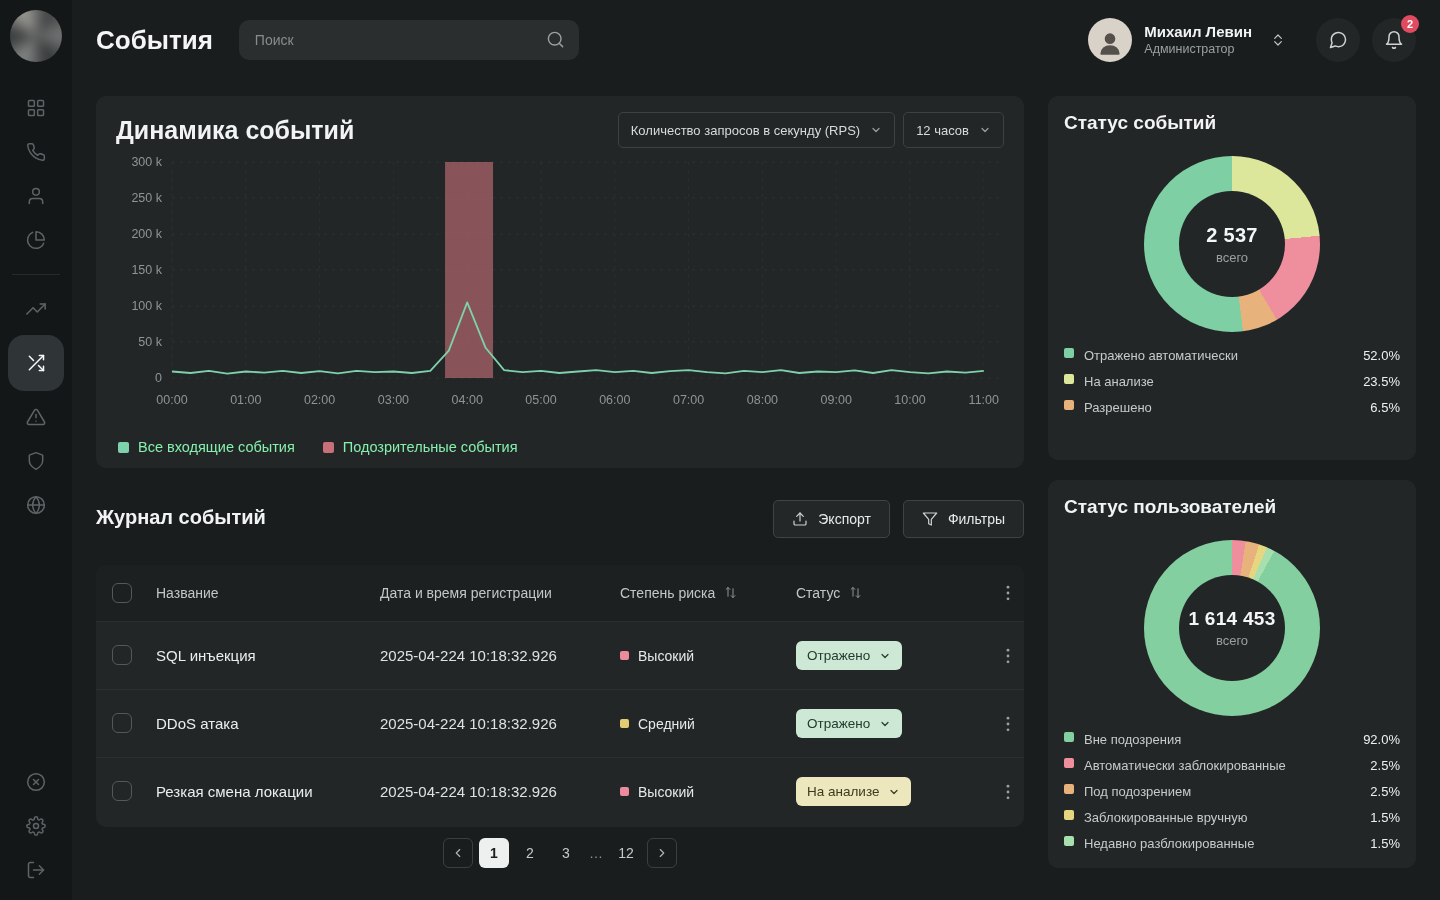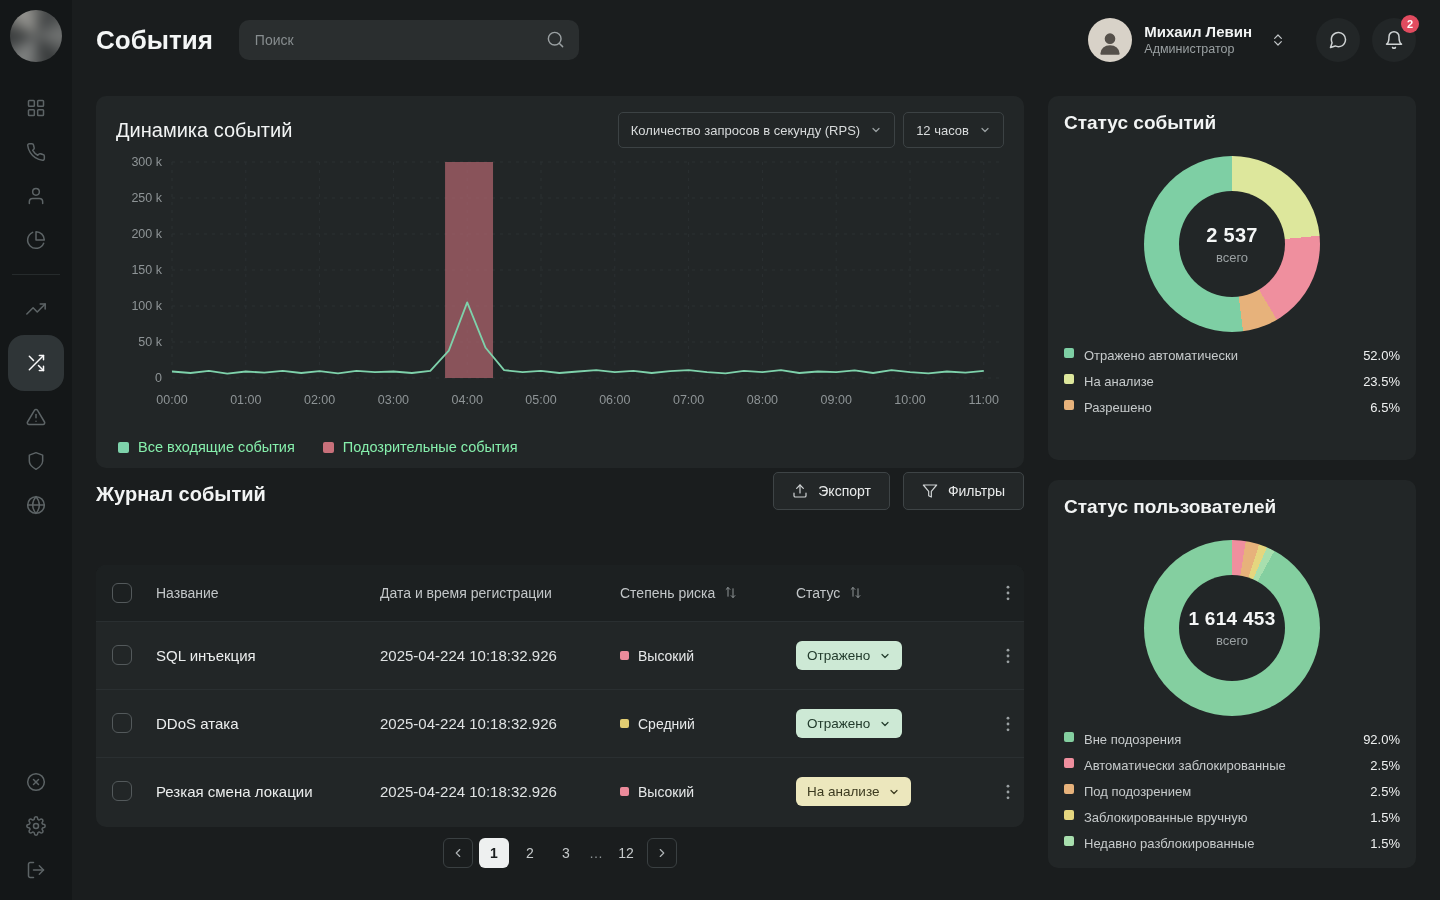--- a/index.html
+++ b/index.html
@@ -33,31 +33,31 @@
   .urole{font-size:12.5px;color:#9aa0a2}
   .unfold{margin:0 18px;color:#c3c7c9;width:16px;height:16px}
   .round-btn{width:44px;height:44px;border-radius:50%;background:#222627;display:flex;align-items:center;justify-content:center;color:#cfd3d4;position:relative;margin-left:12px;cursor:pointer;border:none}
   .round-btn svg{width:20px;height:20px}
   .badge{position:absolute;top:-3px;right:-3px;min-width:18px;height:18px;border-radius:9px;background:#e14b5f;color:#fff;font-size:11px;font-weight:700;display:flex;align-items:center;justify-content:center}
 
   
   .card{position:absolute;background:#222627;border-radius:10px}
   .chart-card{left:96px;top:96px;width:928px;height:372px}
   .chart-head{display:flex;align-items:center;padding:16px 20px 0 20px}
-  .card-title{font-size:20px;font-weight:400;color:#f2f4f4}
+  .card-title{font-size:25px;font-weight:700;color:#f2f4f4}
   .selects{margin-left:auto;display:flex;gap:8px}
   .select{height:34px;border:1px solid #3c4244;border-radius:5px;display:flex;align-items:center;padding:0 12px;font-size:13px;color:#d8dbdc;gap:10px;cursor:pointer;background:transparent}
   .select svg{width:12px;height:12px;color:#9aa0a2;stroke-width:2.4}
   #line-chart{position:absolute;left:14px;top:56px}
   .chart-legend{position:absolute;left:22px;bottom:13px;display:flex;gap:28px;align-items:center}
   .cl-item{display:flex;align-items:center;gap:9px;font-size:14.5px;color:#86efac}
   .sq{width:11px;height:11px;border-radius:2px;display:inline-block}
 
   
-  .log-head{position:absolute;left:96px;top:472px;width:928px;display:flex;align-items:center}
+  .log-head{position:absolute;left:96px;top:500px;width:928px;display:flex;align-items:flex-start}
   .log-title{font-size:20px;font-weight:700;margin:6px 0 0 0;color:#f2f4f4}
   .btn{height:38px;border:1px solid #3e4446;border-radius:5px;background:#232728;display:flex;align-items:center;gap:10px;padding:0 18px;font-size:14px;color:#e8eaea;cursor:pointer;font-family:"Liberation Sans",sans-serif}
   .btn svg{width:16px;height:16px;color:#cfd3d4}
   .btn.export{margin-left:auto}
   .btn.filters{margin-left:13px}
 
   
   .table-card{left:96px;top:565px;width:928px;height:262px;overflow:hidden}
   .trow{display:grid;grid-template-columns:44px 224px 240px 176px 196px 1fr;align-items:center;height:68px;padding-left:16px;box-sizing:border-box}
   .trow.thead{height:56px;background:#1c2021;color:#c2c6c8;font-size:14px}

